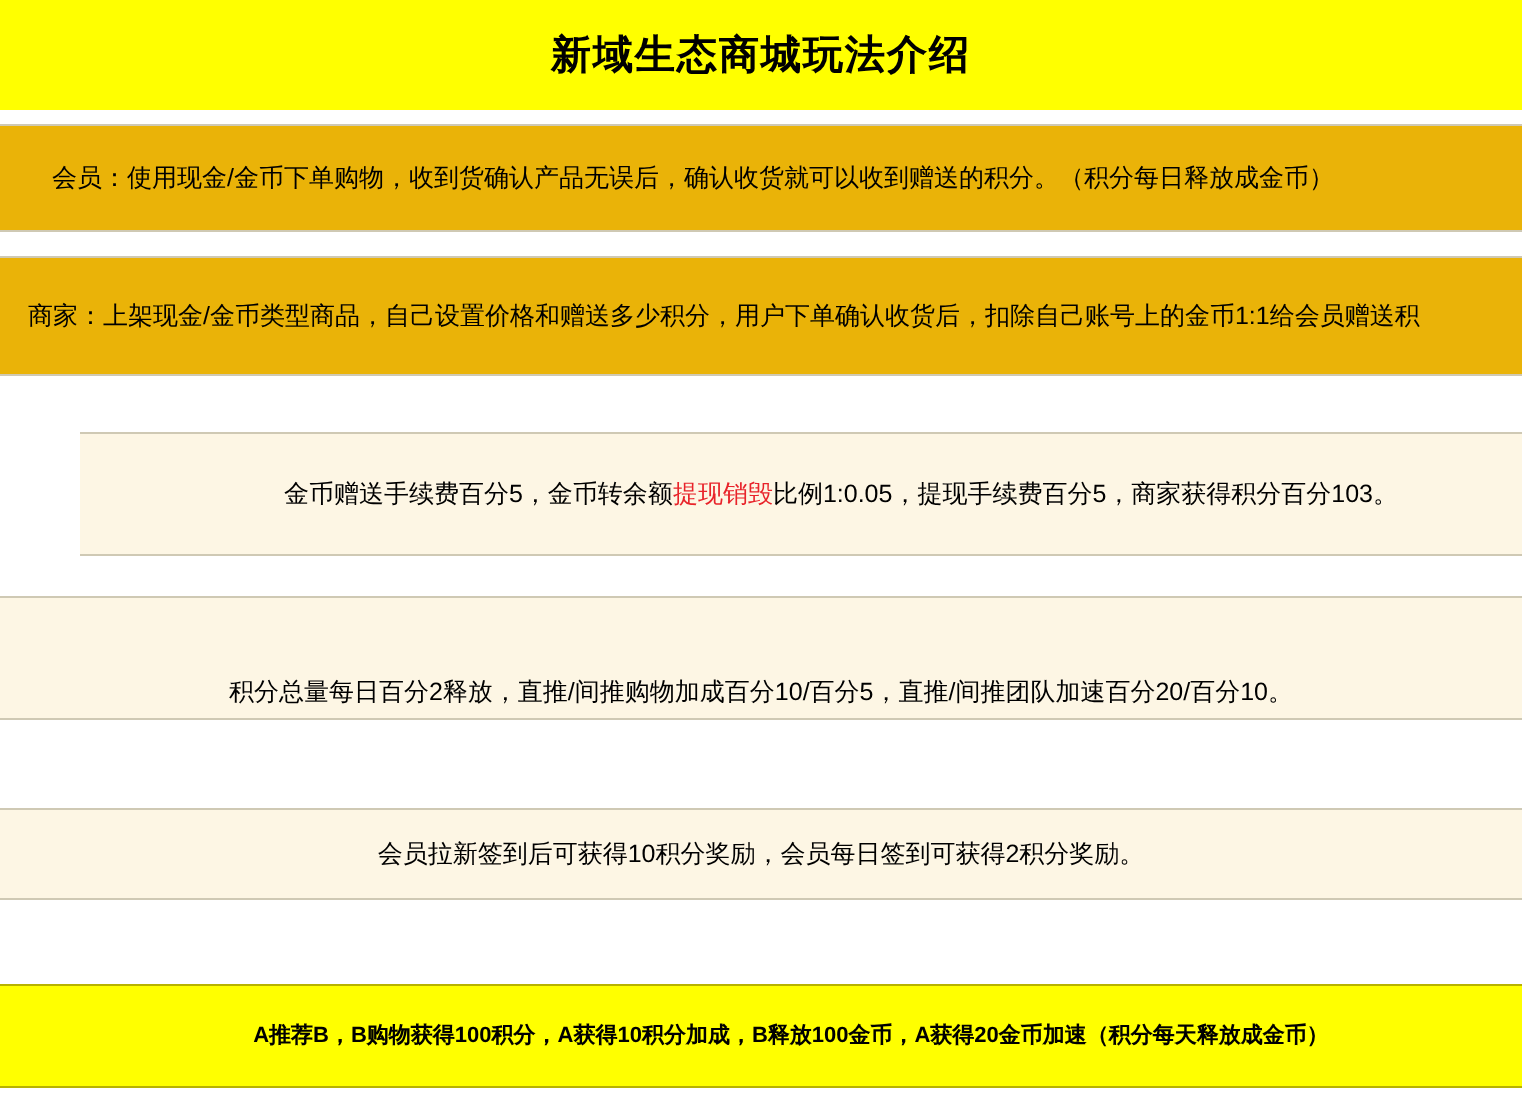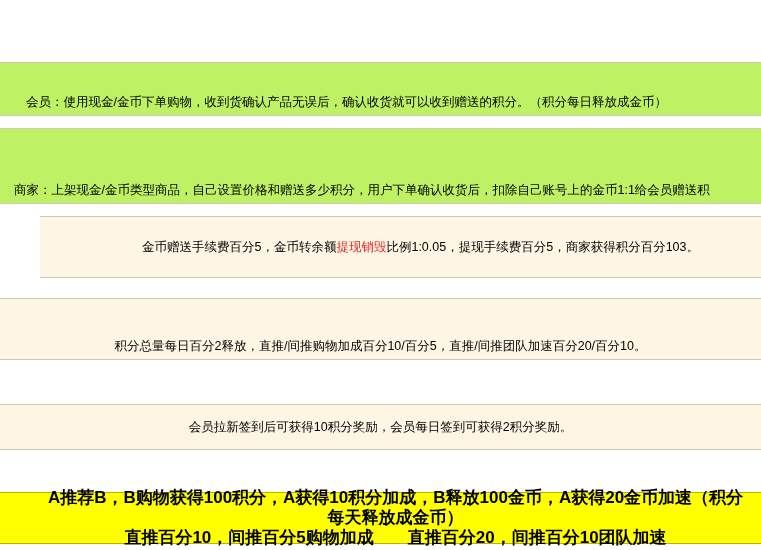--- a/index.html
+++ b/index.html
@@ -50,60 +50,63 @@
     border-bottom: 1px solid #cfc9b4;
   }
   .row-inner {
     width: 100%;
     padding: 0 14px;
     box-sizing: border-box;
     font-size: 12.5px;
     line-height: 26px;
     color: #000000;
   }
-  .bg-white { background: #bef264; align-items: flex-end; }
+  .bg-white { background: #eab308; }
   .bg-cream { background: #fdf6e4; }
   .bg-yellow { background: #ffff00; }
 
   
   #row-member   { top: 62px;  height: 54px; }
-  #row-merchant { top: 128px; height: 76px; }
+  #row-merchant { top: 128px; height: 60px; }
   #row-coin     { top: 216px; height: 62px; margin-left: 40px; }
   #row-points   { top: 298px; height: 62px; align-items: flex-end; }
   #row-signin   { top: 404px; height: 46px; }
   #row-referral { top: 492px; height: 52px; background: #ffff00; border-top: 1px solid #b8b200; border-bottom: 1px solid #b8b200;}
 
   .center-text { text-align: center; }
   .left-text { text-align: left; }
 
   .indent-1 { padding-left: 26px; }
   .hang {
     display: block;
     padding-left: 22px;
     text-indent: -22px;
   }
   .red { color: #e8232a; }
   .strong-row {
-    font-size: 17px;
+    font-size: 11px;
     line-height: 20px;
     font-weight: bold;
     text-align: center;
     color: #000000;
     padding-left: 44px;
   }
   .strong-row .line2 {
     display: block;
   }
   .gap-wide { display: inline-block; width: 34px; }
 </style>
 </head>
 <body>
 
 <div class="page">
 
+  <div class="title-band">
+    <div class="title-text">新域生态商城玩法介绍</div>
+  </div>
 
   <div class="row bg-white" id="row-member">
     <div class="row-inner left-text indent-1">会员：使用现金/金币下单购物，收到货确认产品无误后，确认收货就可以收到赠送的积分。（积分每日释放成金币）</div>
   </div>
 
   <div class="row bg-white" id="row-merchant">
     <div class="row-inner left-text">
       <span class="hang">商家：上架现金/金币类型商品，自己设置价格和赠送多少积分，用户下单确认收货后，扣除自己账号上的金币1:1给会员赠送积</span>
     </div>
   </div>
@@ -118,19 +121,16 @@
     <div class="row-inner center-text">积分总量每日百分2释放，直推/间推购物加成百分10/百分5，直推/间推团队加速百分20/百分10。</div>
   </div>
 
   <div class="row bg-cream" id="row-signin">
     <div class="row-inner center-text">会员拉新签到后可获得10积分奖励，会员每日签到可获得2积分奖励。</div>
   </div>
 
   <div class="row bg-yellow" id="row-referral">
     <div class="row-inner strong-row">
       <span>A推荐B，B购物获得100积分，A获得10积分加成，B释放100金币，A获得20金币加速（积分每天释放成金币）</span>
-      <span class="line2">
-        <span>直推百分10，间推百分5购物加成</span><span class="gap-wide"></span><span>直推百分20，间推百分10团队加速</span>
-      </span>
     </div>
   </div>
 
 </div>
 
 </body></html>

